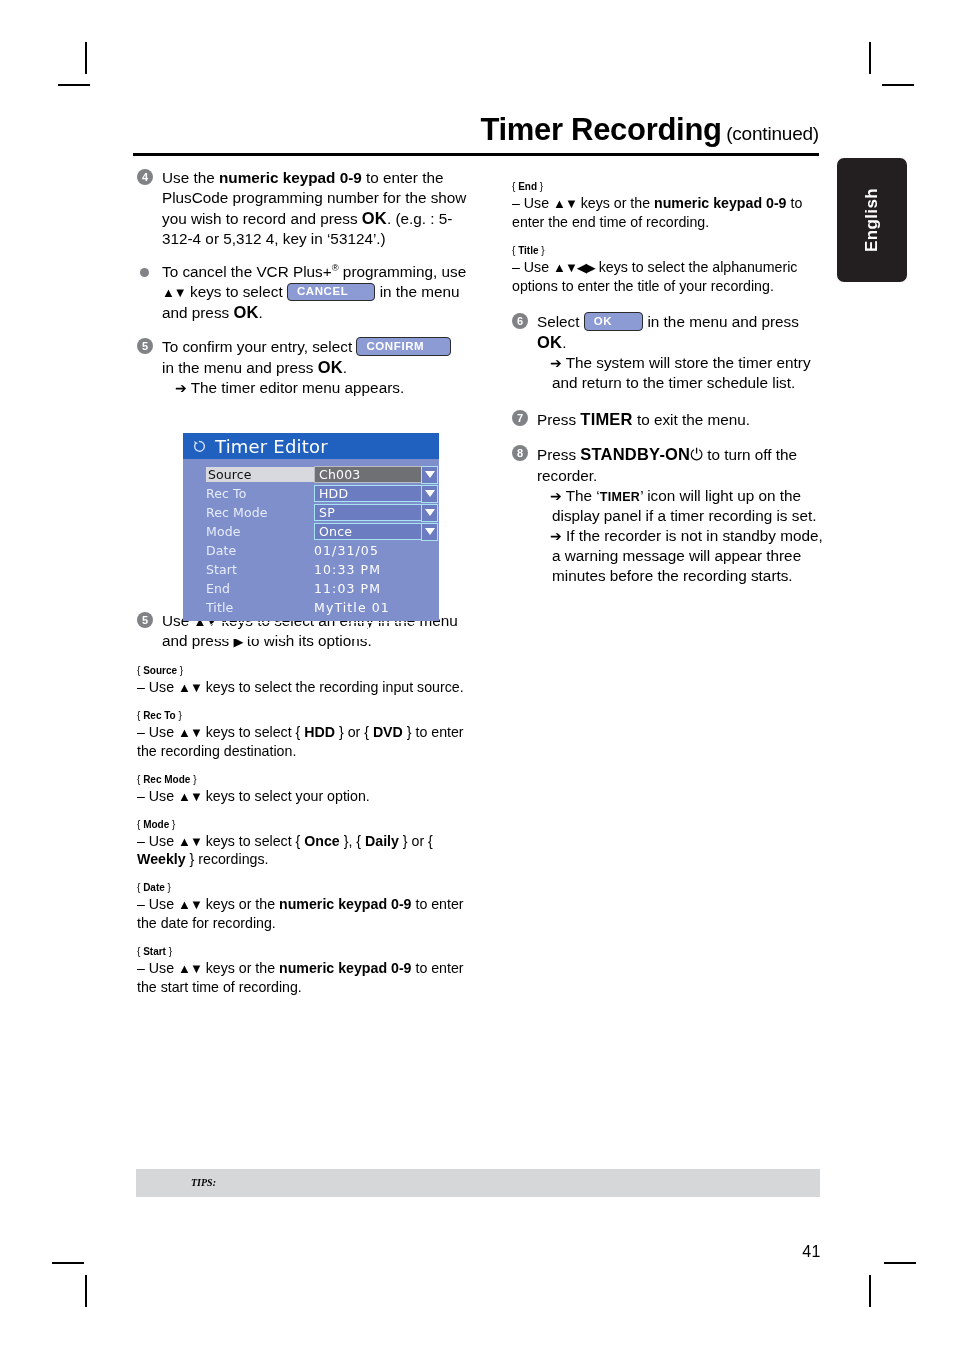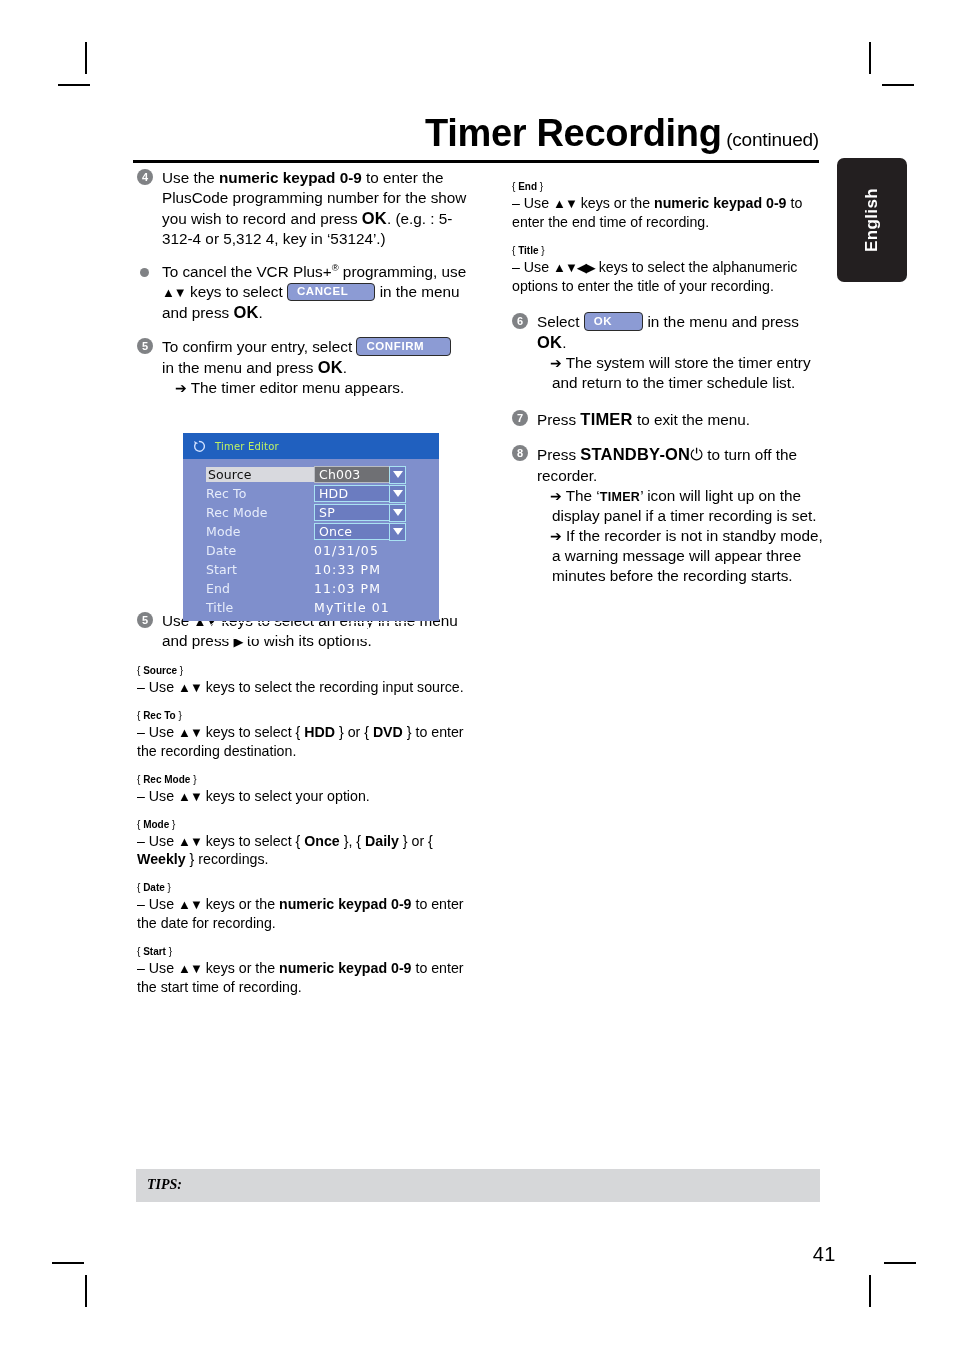--- a/index.html
+++ b/index.html
@@ -26,21 +26,21 @@
     position: absolute;
     left: 133px;
     top: 112px;
     width: 686px;
   }
   #title-line {
     text-align: right;
     white-space: nowrap;
   }
   #title-main {
-    font-size: 38px;
+    font-size: 31px;
     font-weight: bold;
     letter-spacing: -0.3px;
   }
   #title-sub {
     font-size: 19px;
     font-weight: normal;
     letter-spacing: -0.2px;
   }
   #header-rule {
     margin-top: 5px;
@@ -173,22 +173,22 @@
     display: flex;
     align-items: center;
     padding-left: 9px;
   }
   #dialog-title-icon {
     width: 15px; height: 15px;
     margin-right: 8px;
     flex: 0 0 auto;
   }
   #dialog-title-text {
-    color: #bef264;
-    font-size: 10px;
+    color: #ffffff;
+    font-size: 18px;
     letter-spacing: 0.2px;
   }
   #dialog-rows {
     padding: 6px 0 0 0;
   }
   .drow {
     display: flex;
     align-items: center;
     height: 18px;
     padding-left: 23px;
@@ -202,21 +202,21 @@
     flex: 0 0 auto;
   }
   .drow.selected .dlabel {
     background: #d8d9de;
     color: #101010;
     padding-left: 2px;
     width: 106px;
   }
   .dfield {
     position: relative;
-    width: 76px;
+    width: 108px;
     height: 17px;
     box-sizing: border-box;
     background: #6b7cc0;
     border: 1.3px solid #a9e2f2;
     display: flex;
     align-items: center;
   }
   .dfield.active {
     background: #6f7074;
     border-color: #b9bcc2;
@@ -281,36 +281,37 @@
     width: 684px;
     background: #d6d7d9;
     display: flex;
     padding: 8px 0 9px 0;
     box-sizing: border-box;
   }
   #tips-label {
     width: 57px;
     padding-left: 11px;
     box-sizing: border-box;
-    font-size: 14px;
+    font-size: 10px;
     font-weight: bold;
     font-style: italic;
     font-family: "Liberation Serif", serif;
+    margin-left: 44px;
   }
   #tips-text {
     font-size: 11.8px;
     line-height: 1.30;
     width: 600px;
     font-family: "Liberation Sans", sans-serif;
   }
   #page-number {
     position: absolute;
-    right: 118px;
+    right: 133px;
     top: 1243px;
-    font-size: 20px;
+    font-size: 16px;
     letter-spacing: 0.5px;
   }
 </style>
 </head>
 <body>
 
 <div class="crop v" style="left:85px;  top:42px;"></div>
 <div class="crop h" style="left:58px;  top:84px;"></div>
 <div class="crop v" style="left:869px; top:42px;"></div>
 <div class="crop h" style="left:882px; top:84px;"></div>

